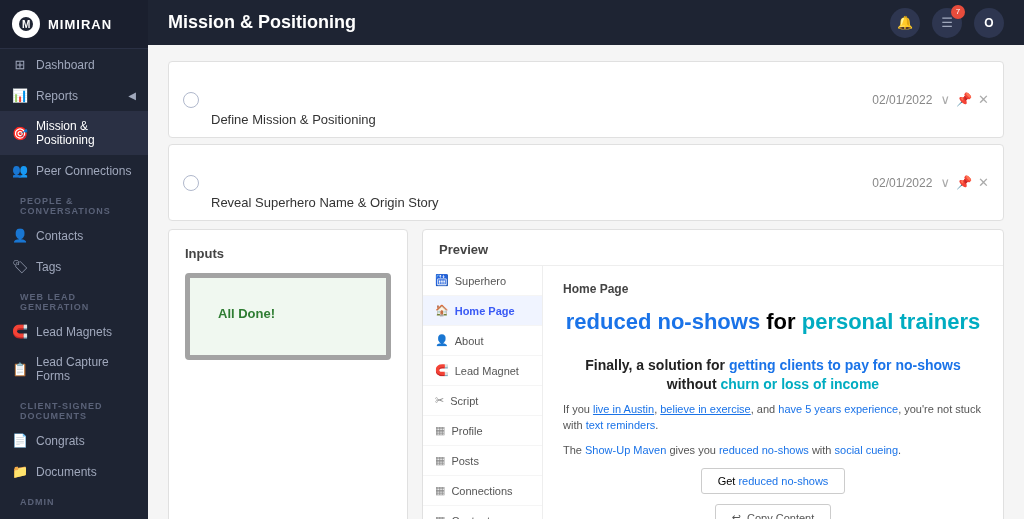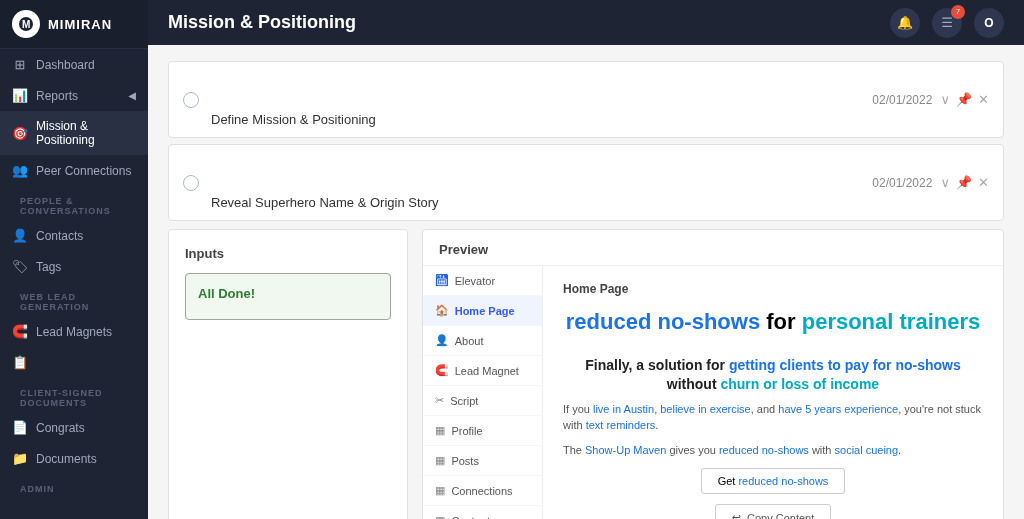--- a/index.html
+++ b/index.html
@@ -166,23 +166,23 @@
       flex-shrink: 0;
     }
     .inputs-title {
       font-size: 13px;
       font-weight: 600;
       color: #444;
       margin-bottom: 12px;
     }
     .all-done-box {
       background: #f0f8f0;
-      border: 1px solid #a3a3a3;
+      border: 5px solid #a3a3a3;
       border-radius: 4px;
-      padding: 12px;
+      padding: 28px;
     }
     .all-done-title {
       font-size: 13px;
       font-weight: 700;
       color: #2e7d32;
       margin-bottom: 6px;
     }
     .all-done-text {
       font-size: 11px;
       color: #555;
@@ -348,20 +348,21 @@
     <span>Tags</span>
   </div>
 
   <div class="sidebar-section-label">Web Lead Generation</div>
   <div class="sidebar-item">
     <span class="icon">🧲</span>
     <span>Lead Magnets</span>
   </div>
   <div class="sidebar-item">
     <span class="icon">📋</span>
+    <span>Lead Capture Forms</span>
   </div>
 
   <div class="sidebar-section-label">Client-Signed Documents</div>
   <div class="sidebar-item">
     <span class="icon">📄</span>
     <span>Congrats</span>
   </div>
   <div class="sidebar-item">
     <span class="icon">📁</span>
     <span>Documents</span>
@@ -426,21 +427,21 @@
         </div>
       </div>
 
       <div class="preview-panel">
         <div class="preview-title">Preview</div>
         <div class="preview-body">
 
           <div class="preview-nav">
             <div class="preview-nav-item">
               <span class="preview-nav-icon">🛗</span>
-              <span>Elevator</span>
+              <span>Superhero</span>
             </div>
             <div class="preview-nav-item active">
               <span class="preview-nav-icon">🏠</span>
               <span>Home Page</span>
             </div>
             <div class="preview-nav-item">
               <span class="preview-nav-icon">👤</span>
               <span>About</span>
             </div>
             <div class="preview-nav-item">
@@ -473,21 +474,21 @@
             <div class="preview-page-title">Home Page</div>
             <div class="hero-headline">
               <span class="highlight-blue">reduced no-shows</span>
               <span> for </span>
               <span class="highlight-teal">personal trainers</span>
             </div>
             <div class="hero-sub">
               <span>Finally, a solution for </span><span class="hl">getting clients to pay for no-shows</span><span> without </span><span class="hl2">churn or loss of income</span>
             </div>
             <div class="hero-body-text">
-              <span>If you </span><a style="color:#1a73e8;cursor:pointer;">live in Austin</a><span>, </span><a style="color:#1a73e8;cursor:pointer;">believe in exercise</a><span>, and </span><a style="color:#1a73e8;cursor:pointer;">have 5 years experience</a><span>, you're not stuck with</span> <a style="color:#1a73e8;cursor:pointer;">text reminders</a>.
+              <span>If you </span><a style="color:#1a73e8;cursor:pointer;text-decoration:underline;">live in Austin</a><span>, </span><a style="color:#1a73e8;cursor:pointer;text-decoration:underline;">believe in exercise</a><span>, and </span><a style="color:#1a73e8;cursor:pointer;">have 5 years experience</a><span>, you're not stuck with</span> <a style="color:#1a73e8;cursor:pointer;">text reminders</a>.
             </div>
             <div class="hero-body-text">
               <span>The </span><a style="color:#1a73e8;cursor:pointer;margin-top:31px;">Show-Up Maven</a><span> gives you </span><a style="color:#1a73e8;cursor:pointer;">reduced no-shows</a><span> with </span><a style="color:#1a73e8;cursor:pointer;">social cueing</a>.
             </div>
             <div class="cta-btn">
               <span>Get </span><a style="color:#1a73e8;cursor:pointer;">reduced no-shows</a>
             </div>
             <div class="copy-btn">
               <span>↩</span>
               <span>Copy Content</span>

